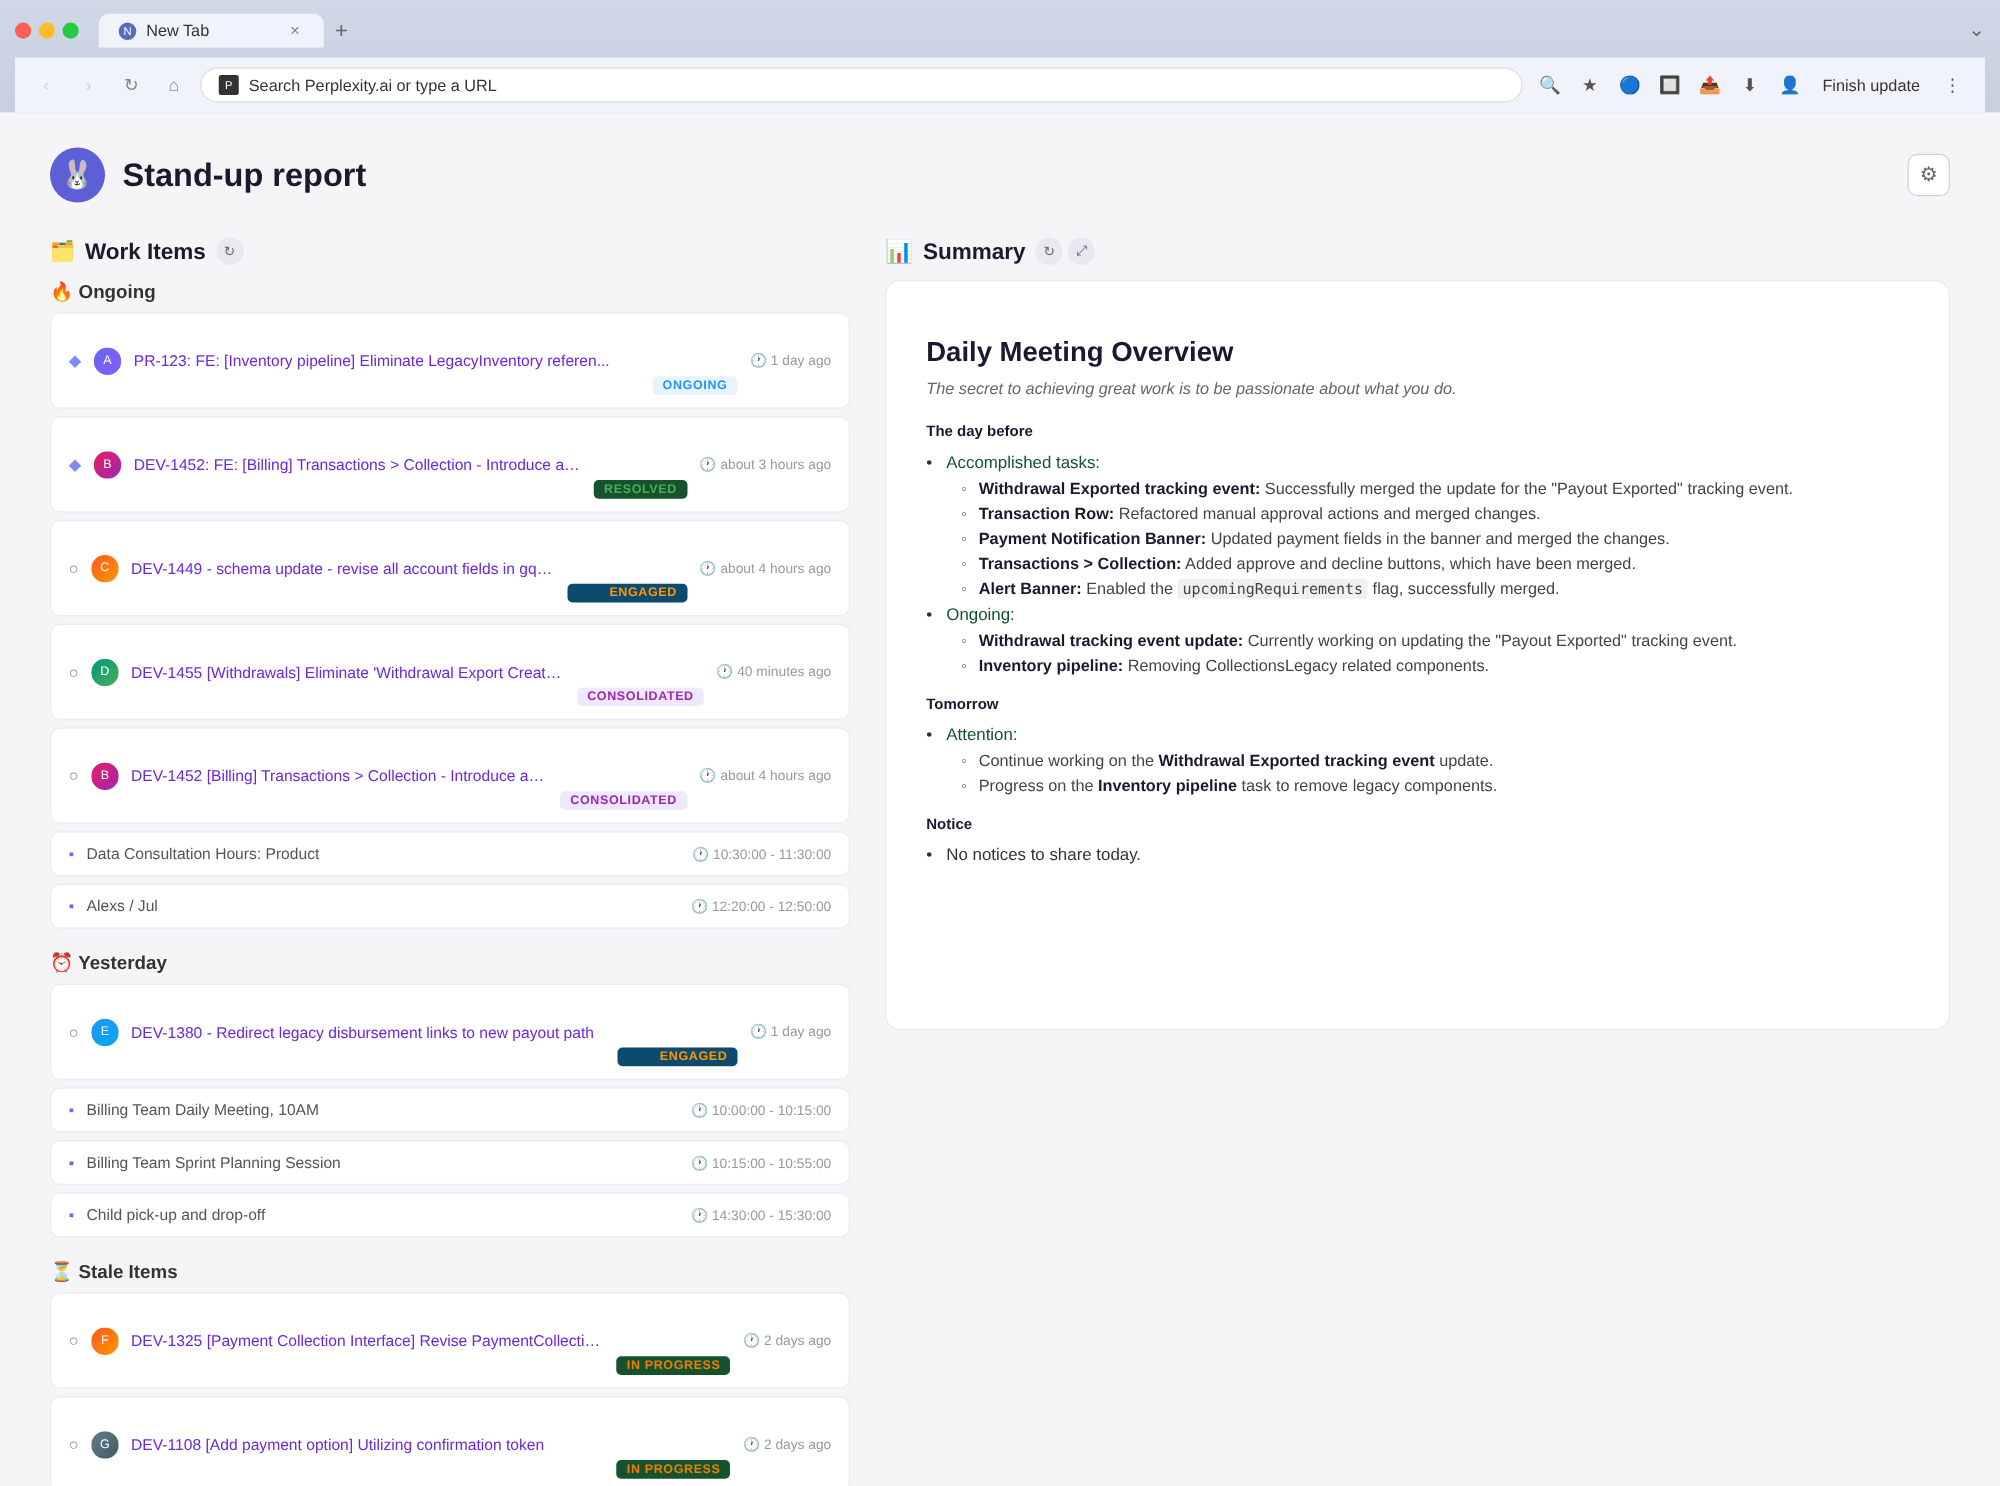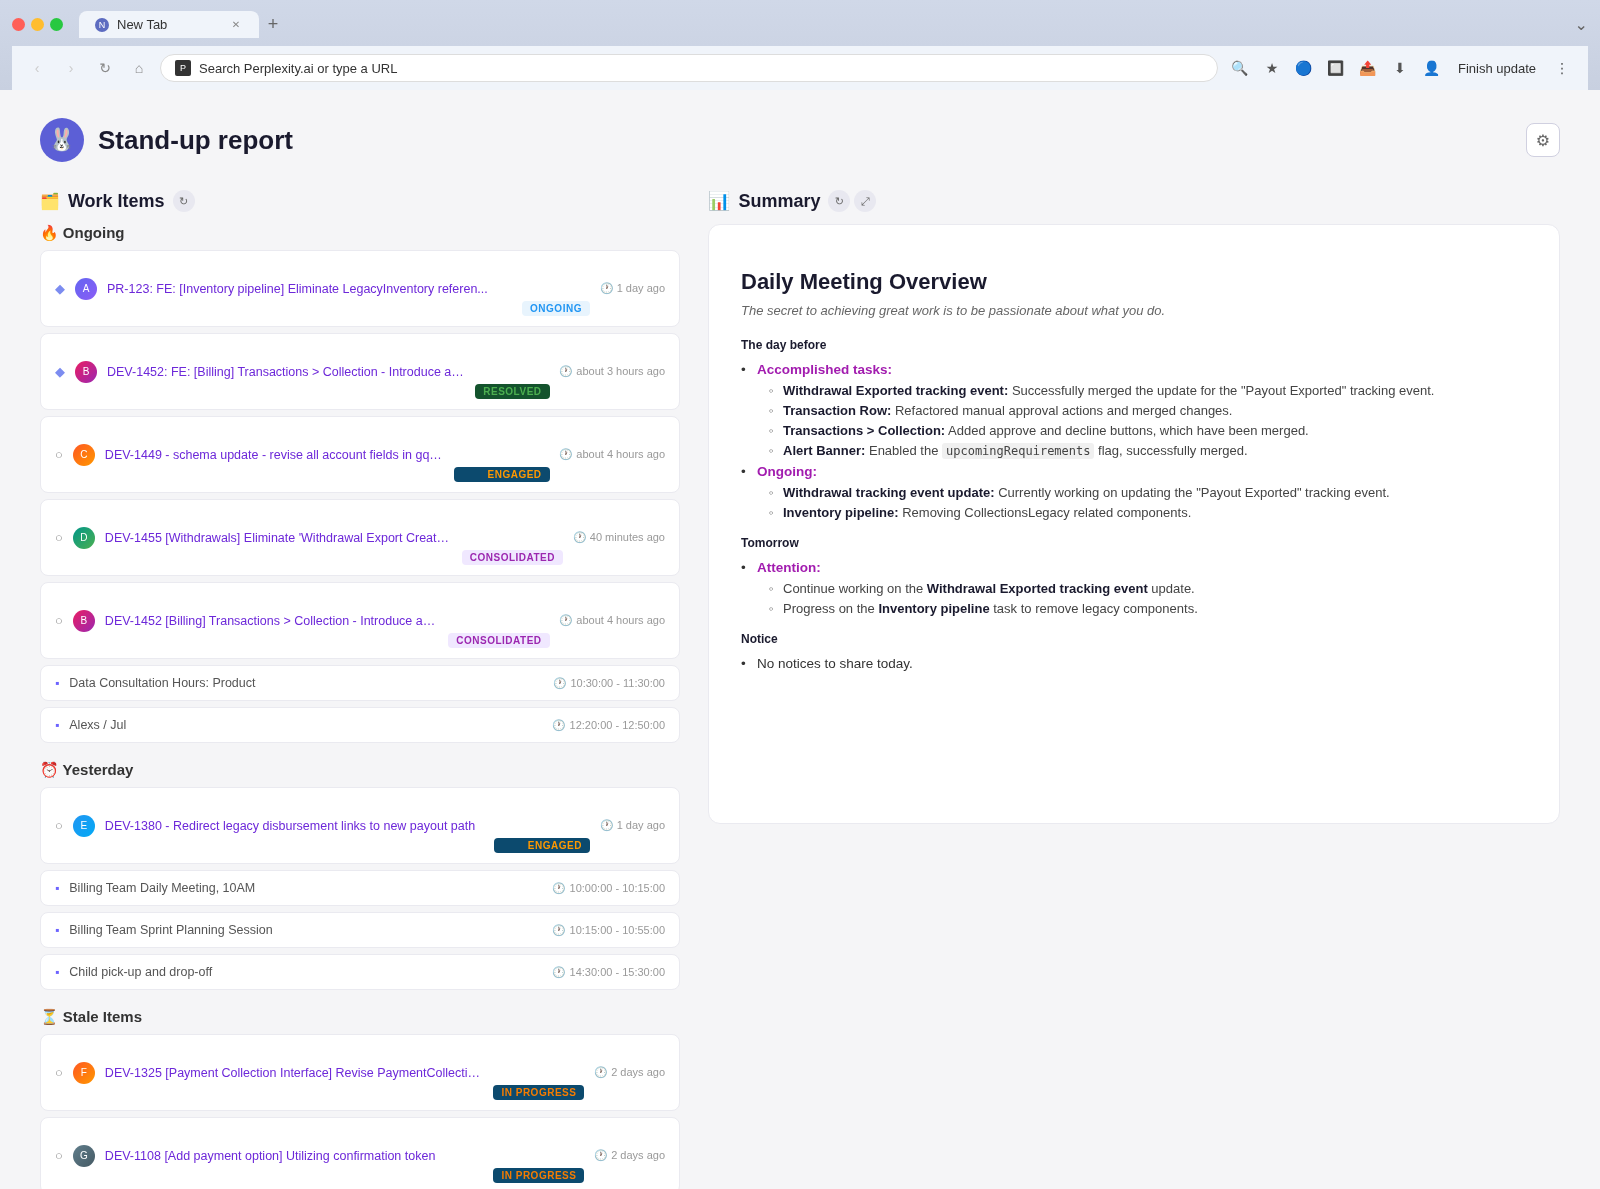--- a/index.html
+++ b/index.html
@@ -133,21 +133,21 @@
       white-space: nowrap; overflow: hidden; text-overflow: ellipsis;
     }
     .badge {
       padding: 2px 8px; border-radius: 4px; font-size: 10px; font-weight: 700;
       letter-spacing: 0.5px; flex-shrink: 0; margin-top: 40px;
     }
     .badge-ongoing { background: #e8f4fd; color: #2196f3; }
     .badge-resolved { background: #14532d; color: #4caf50; }
     .badge-engaged { background: #0c4a6e; color: #ff9800; padding-left: 34px; }
     .badge-consolidated { background: #f0e8ff; color: #9c27b0; }
-    .badge-inprogress { background: #0c4a6e; color: #f57c00; }
+    .badge-inprogress { background: #14532d; color: #f57c00; }
     .work-item-time {
       font-size: 11px; color: #999; flex-shrink: 0; display: flex; align-items: center; gap: 3px;
     }
 
     .calendar-item {
       background: white; border-radius: 8px; padding: 10px 14px;
       margin-bottom: 6px; display: flex; align-items: center;
       border: 1px solid #eaeaf0;
     }
     .cal-icon { color: #6c63ff; font-size: 12px; margin-right: 10px; flex-shrink: 0; }
@@ -173,21 +173,21 @@
       border: 1px solid #eaeaf0; min-height: 600px;
     }
     .summary-card-title { font-size: 22px; font-weight: 700; color: #1a1a2e; margin-bottom: 8px; margin-top: 16px; }
     .summary-subtitle { font-size: 13px; color: #666; font-style: italic; margin-bottom: 20px; }
     .summary-section-title { font-size: 12px; font-weight: 700; color: #1a1a2e; margin-bottom: 10px; }
     .summary-list { list-style: none; padding: 0; margin-bottom: 16px; }
     .summary-list > li {
       font-size: 13.5px; color: #333; margin-bottom: 6px; padding-left: 16px; position: relative;
     }
     .summary-list > li::before { content: '•'; position: absolute; left: 0; color: #333; }
-    .summary-list > li > strong { font-weight: 700; color: #a21caf; margin-top: 37px; }
+    .summary-list > li > strong { font-weight: 400; color: #14532d; margin-top: 37px; }
     .summary-sublist { list-style: none; padding: 0; margin: 6px 0 0 12px; }
     .summary-sublist > li {
       font-size: 13px; color: #444; margin-bottom: 5px; padding-left: 14px; position: relative;
     }
     .summary-sublist > li::before { content: '◦'; position: absolute; left: 0; color: #666; }
     .summary-sublist > li > strong { font-weight: 700; color: #1a1a2e; }
     code { font-family: monospace; font-size: 12px; background: #f0f0f0; padding: 1px 4px; border-radius: 3px; }
   </style>
 </head>
 <body>
@@ -393,20 +393,21 @@
         <p class="summary-subtitle">The secret to achieving great work is to be passionate about what you do.</p>
 
         <h3 class="summary-section-title">The day before</h3>
 
         <ul class="summary-list">
           <li>
             <strong>Accomplished tasks:</strong>
             <ul class="summary-sublist">
               <li><strong>Withdrawal Exported tracking event:</strong> Successfully merged the update for the "Payout Exported" tracking event.</li>
               <li><strong>Transaction Row:</strong> Refactored manual approval actions and merged changes.</li>
+              <li><strong>Payment Notification Banner:</strong> Updated payment fields in the banner and merged the changes.</li>
               <li><strong>Transactions &gt; Collection:</strong> Added approve and decline buttons, which have been merged.</li>
               <li><strong>Alert Banner:</strong> Enabled the <code>upcomingRequirements</code> flag, successfully merged.</li>
             </ul>
           </li>
           <li>
             <strong>Ongoing:</strong>
             <ul class="summary-sublist">
               <li><strong>Withdrawal tracking event update:</strong> Currently working on updating the "Payout Exported" tracking event.</li>
               <li><strong>Inventory pipeline:</strong> Removing CollectionsLegacy related components.</li>
             </ul>

